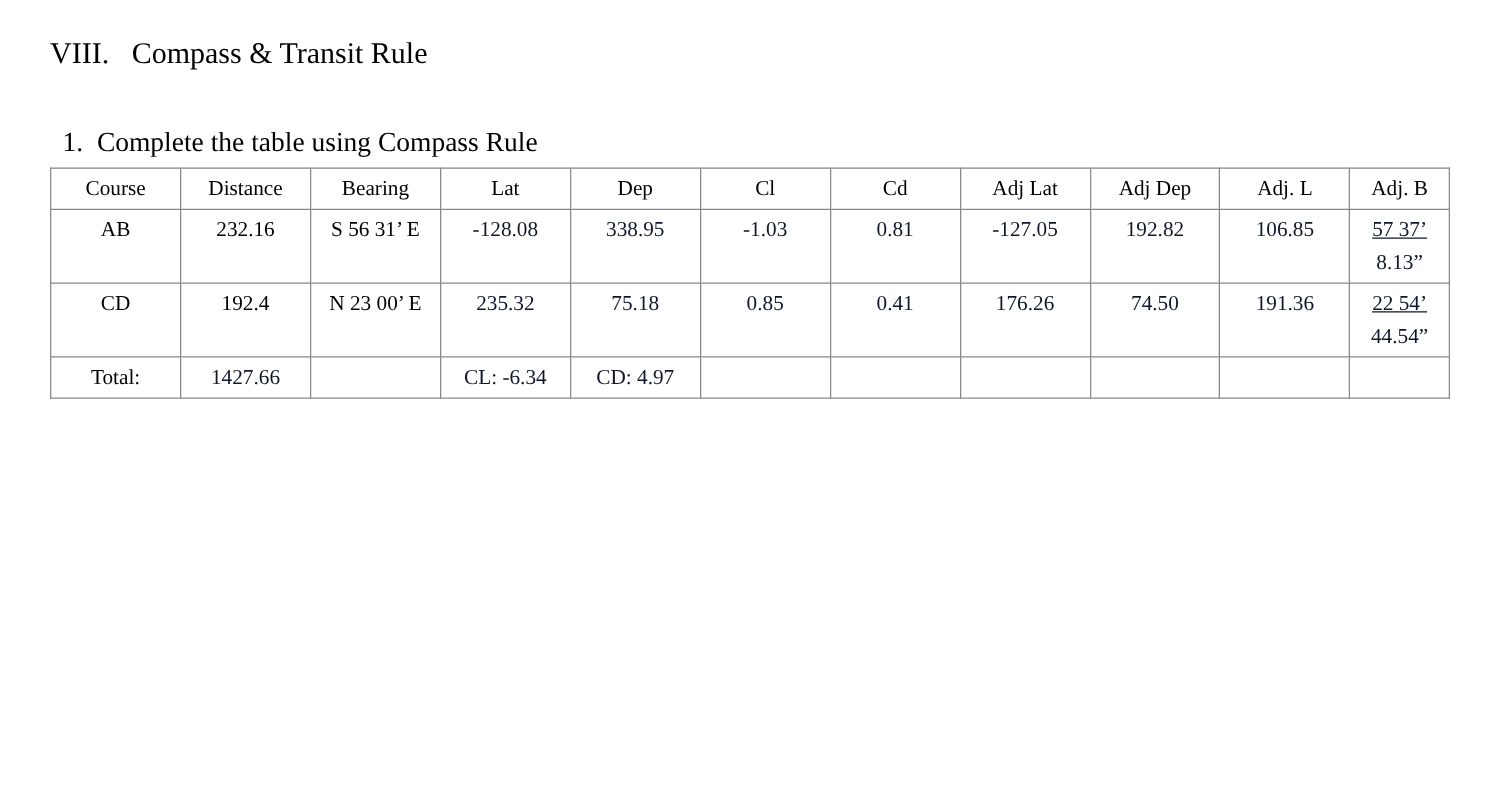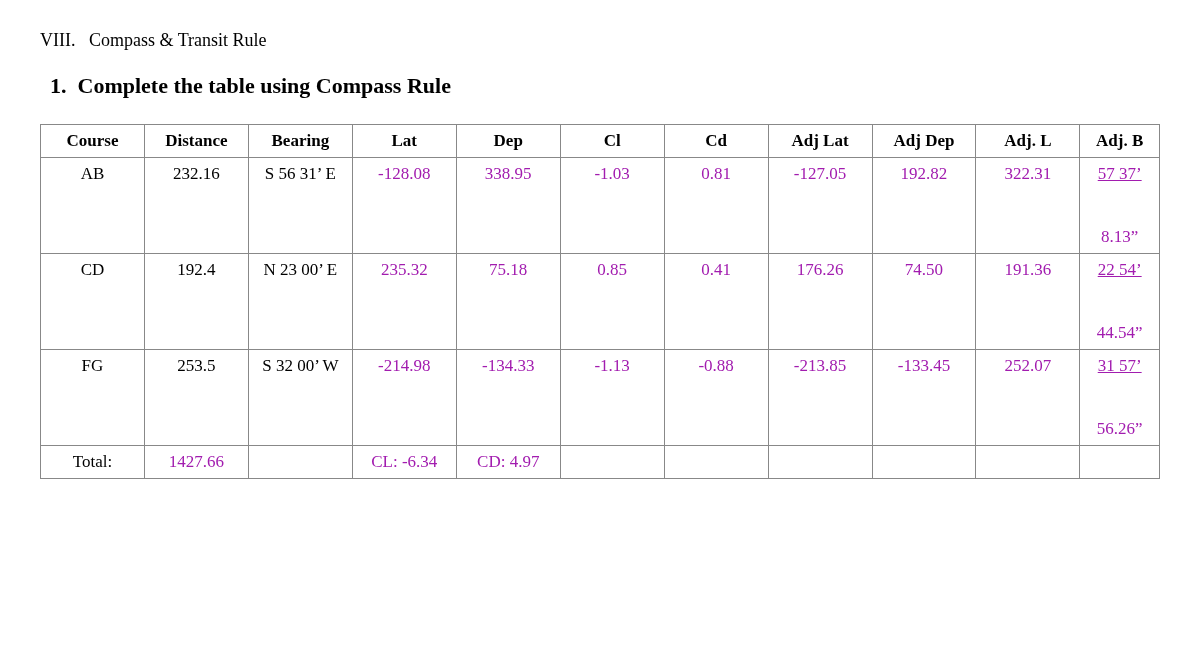--- a/index.html
+++ b/index.html
@@ -8,60 +8,59 @@
       box-sizing: border-box;
     }
     body {
       font-family: "Times New Roman", Times, serif;
       background: #ffffff;
       padding: 30px 40px;
       font-size: 18px;
       color: #000000;
     }
     .heading-main {
-      font-size: 18px;
-      margin-bottom: 22px;
+      font-size: 24px;
+      margin-bottom: 44px;
       font-weight: normal;
     }
     .heading-sub {
       font-size: 22px;
-      margin-bottom: 25px;
-      font-weight: bold;
+      margin-bottom: 7px;
+      font-weight: normal;
       padding-left: 10px;
     }
     table {
       border-collapse: collapse;
       width: 100%;
       table-layout: fixed;
     }
     th, td {
       border: 1px solid #888;
       padding: 6px 4px;
       text-align: center;
       vertical-align: top;
       font-weight: normal;
       font-size: 17px;
     }
     th {
-      font-weight: bold;
+      font-weight: normal;
       margin-left: 32px;
     }
     .red {
-      color: #a21caf;
+      color: #0f172a;
     }
     .adj-b-cell {
       padding: 0;
     }
     .adj-b-cell .line1 {
       padding: 6px 4px 3px 4px;
       text-decoration: underline;
     }
     .adj-b-cell .line2 {
       padding: 3px 4px 6px 4px;
-      margin-top: 37px;
     }
     .col-adj-b {
       width: 6.5%;
     }
     .col-default {
       width: 8.5%;
     }
   </style>
 </head>
 <body>
@@ -107,21 +106,21 @@
   <tr>
         <td>AB</td>
         <td>232.16</td>
         <td>S 56 31’ E</td>
         <td class="red">-128.08</td>
         <td class="red">338.95</td>
         <td class="red">-1.03</td>
         <td class="red">0.81</td>
         <td class="red">-127.05</td>
         <td class="red">192.82</td>
-        <td class="red">322.31</td>
+        <td class="red">106.85</td>
         <td class="adj-b-cell red">
           <div class="line1">57 37’</div>
           <div class="line2">8.13”</div>
         </td>
       </tr>
       <tr>
         <td>CD</td>
         <td>192.4</td>
         <td>N 23 00’ E</td>
         <td class="red">235.32</td>
@@ -130,36 +129,20 @@
         <td class="red">0.41</td>
         <td class="red">176.26</td>
         <td class="red">74.50</td>
         <td class="red">191.36</td>
         <td class="adj-b-cell red">
           <div class="line1">22 54’</div>
           <div class="line2">44.54”</div>
         </td>
       </tr>
       <tr>
-        <td>FG</td>
-        <td>253.5</td>
-        <td>S 32 00’ W</td>
-        <td class="red">-214.98</td>
-        <td class="red">-134.33</td>
-        <td class="red">-1.13</td>
-        <td class="red">-0.88</td>
-        <td class="red">-213.85</td>
-        <td class="red">-133.45</td>
-        <td class="red">252.07</td>
-        <td class="adj-b-cell red">
-          <div class="line1">31 57’</div>
-          <div class="line2">56.26”</div>
-        </td>
-      </tr>
-      <tr>
         <td>Total:</td>
         <td class="red">1427.66</td>
         <td></td>
         <td class="red">CL: -6.34</td>
         <td class="red">CD: 4.97</td>
         <td></td>
         <td></td>
         <td></td>
         <td></td>
         <td></td>

